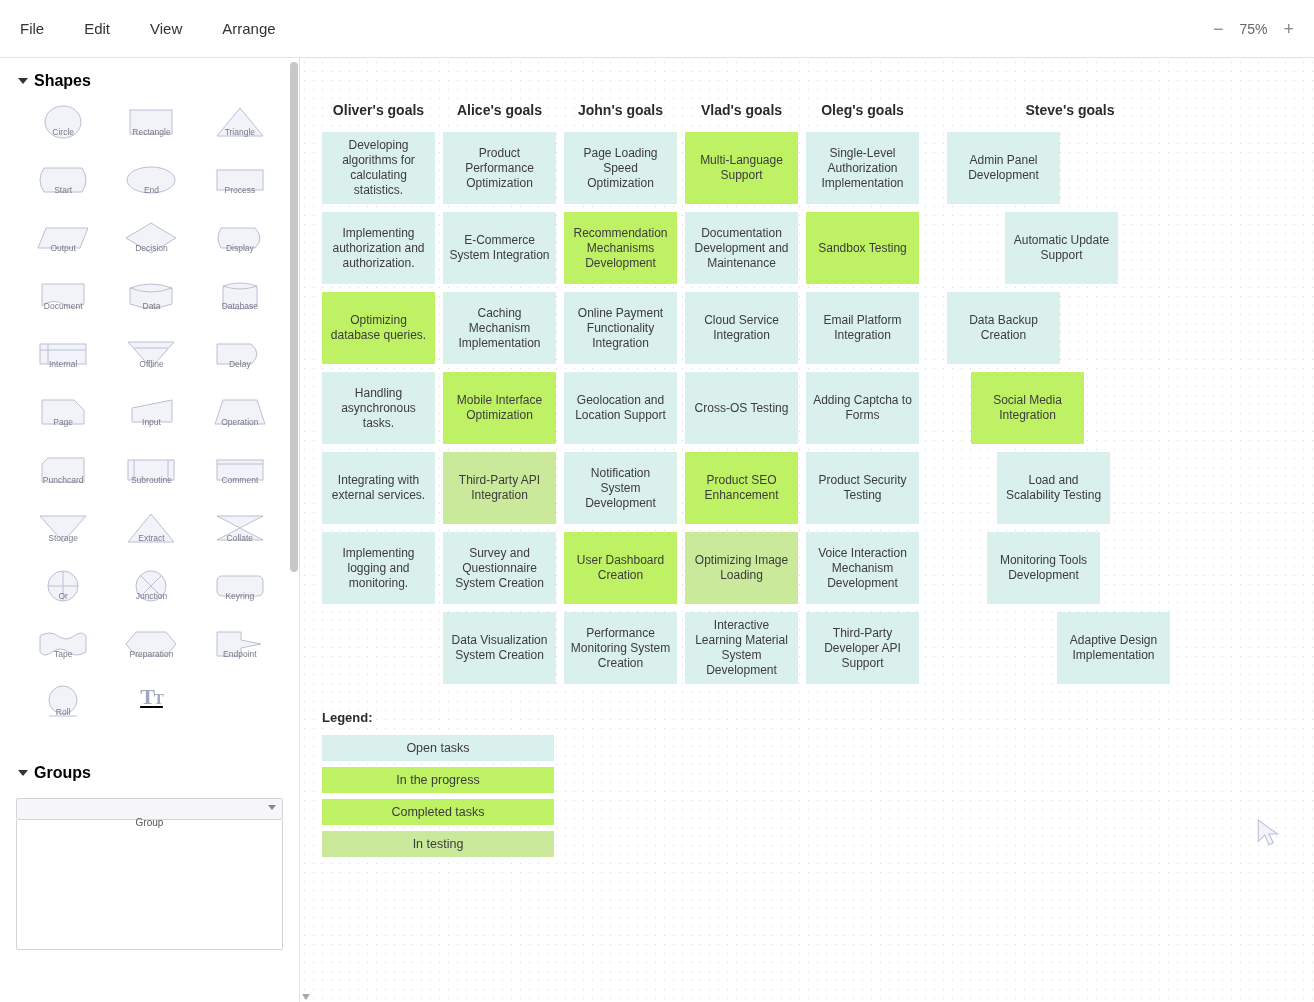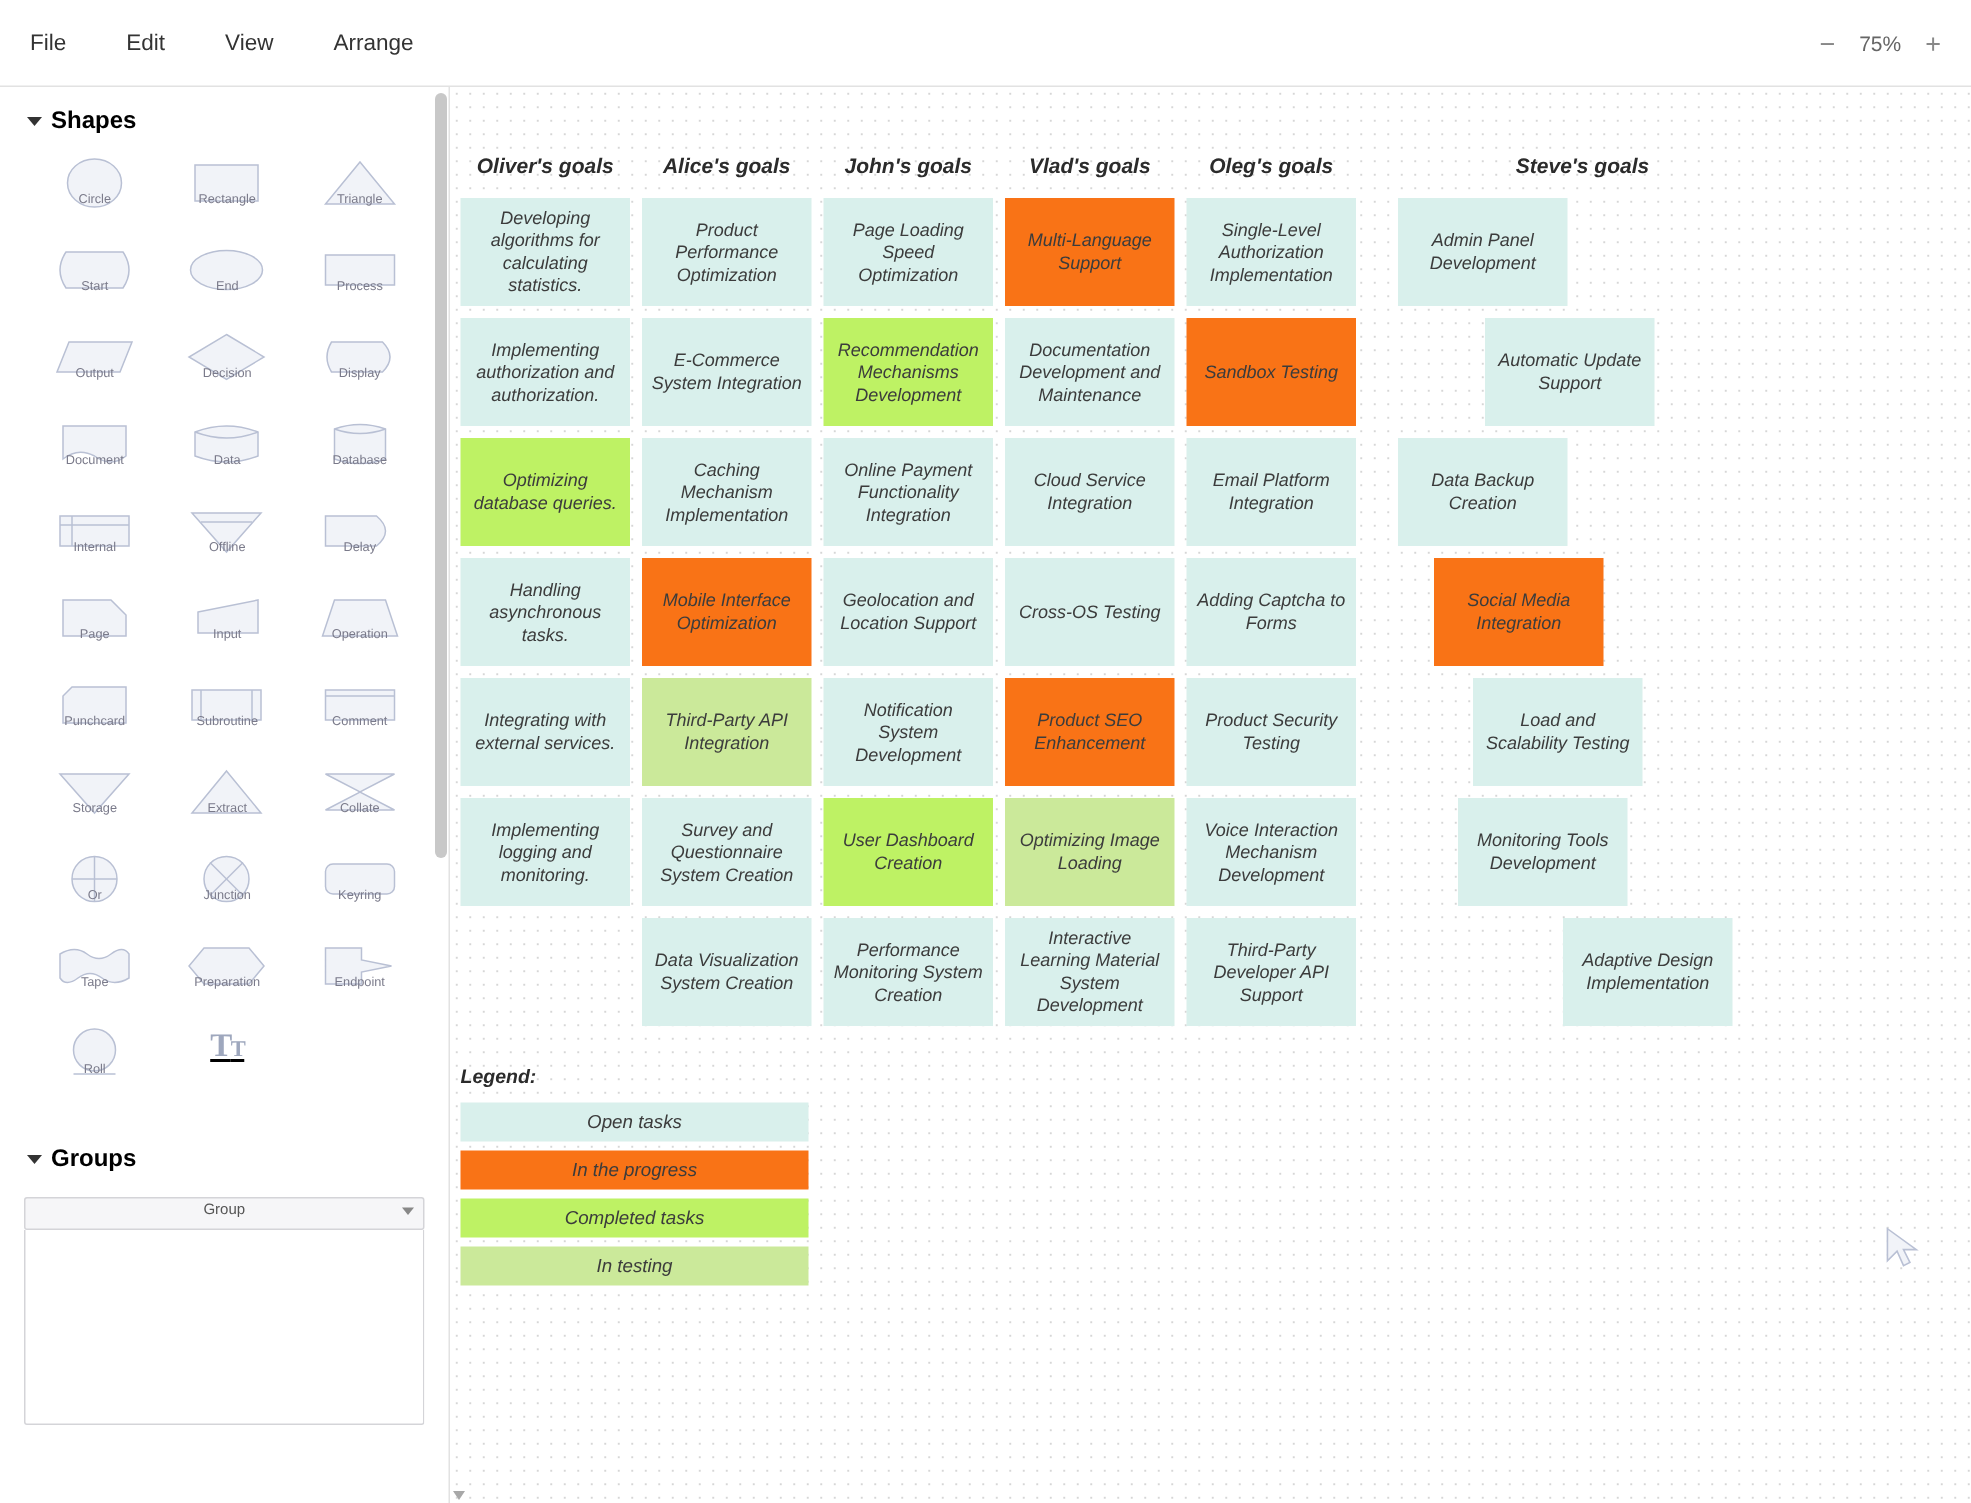--- a/index.html
+++ b/index.html
@@ -15,32 +15,32 @@
 .sidebar-scroll { position: absolute; right: 0; top: 0; width: 10px; height: 100%; }
 .sidebar-thumb { width: 8px; background: #c8c8c8; border-radius: 4px; position: absolute; right: 1px; top: 4px; height: 510px; }
 .section-header { display: flex; align-items: center; gap: 6px; padding: 14px 18px 10px 18px; font-size: 16px; font-weight: bold; cursor: pointer; }
 .triangle { width: 0; height: 0; border-left: 5px solid transparent; border-right: 5px solid transparent; border-top: 6px solid #333; }
 .shapes-grid { display: grid; grid-template-columns: repeat(3, 1fr); gap: 2px; padding: 4px 16px 10px 20px; }
 .shape-cell { height: 56px; display: flex; flex-direction: column; align-items: center; justify-content: flex-start; cursor: pointer; position: relative; text-decoration: underline; }
 .shape-svg { width: 58px; height: 36px; }
 .shape-label { font-size: 8.5px; color: #7a7a8a; text-align: center; position: absolute; top: 50%; left: 50%; transform: translate(-50%, -50%); pointer-events: none; }
 .text-tool { font-family: Georgia, serif; font-size: 22px; font-weight: bold; color: #9ea7bd; letter-spacing: -1px; }
 .groups-body { padding: 6px 16px; }
-.group-select { width: 100%; height: 22px; font-size: 10px; color: #555; background: #f6f6f8; border: 1px solid #d4d4d8; border-radius: 2px; text-align: center; padding-top: 2px; position: relative; }
+.group-select { width: 100%; height: 22px; font-size: 10px; color: #555; background: #f6f6f8; border: 1px solid #d4d4d8; border-radius: 2px; text-align: center; padding-top: 18px; position: relative; }
 .group-chevron { position: absolute; right: 6px; top: 6px; width: 0; height: 0; border-left: 4px solid transparent; border-right: 4px solid transparent; border-top: 5px solid #888; }
 .group-box { width: 100%; height: 130px; border: 1px solid #d4d4d8; border-top: none; background: #fff; border-radius: 0 0 2px 2px; }
 .canvas { flex: 1; position: relative; overflow: hidden; background: #fff; }
 .dotgrid { position: absolute; inset: 0; background-image: radial-gradient(#d6d6d6 0.8px, transparent 0.8px); background-size: 9px 9px; background-position: 0 0; }
-.board { position: absolute; left: 7px; top: 30px; font-style: italic; }
+.board { position: absolute; left: 22px; top: 30px; }
 .cols { display: flex; gap: 8px; }
 .col { width: 113px; display: flex; flex-direction: column; }
 .col-header { height: 44px; font-size: 14px; font-weight: bold; color: #2b2b2b; display: flex; align-items: center; justify-content: center; text-align: center; }
 .card { width: 113px; height: 72px; display: flex; align-items: center; justify-content: center; text-align: center; font-size: 12px; color: #3c3c3c; padding: 6px; margin-bottom: 8px; line-height: 1.25; }
 .open { background: #d9f0ec; }
-.progress { background: #f97316; }
+.progress { background: #bef264; }
 .completed { background: #bef264; }
 .testing { background: #cbe99a; }
 .steve-col .card { position: relative; }
 .steve-offset-0 { margin-left: 0; }
 .steve-offset-1 { margin-left: 58px; }
 .steve-offset-2 { margin-left: 24px; }
 .steve-offset-3 { margin-left: 50px; }
 .steve-offset-4 { margin-left: 40px; }
 .steve-offset-5 { margin-left: 110px; }
 .steve-col { width: 230px; }

